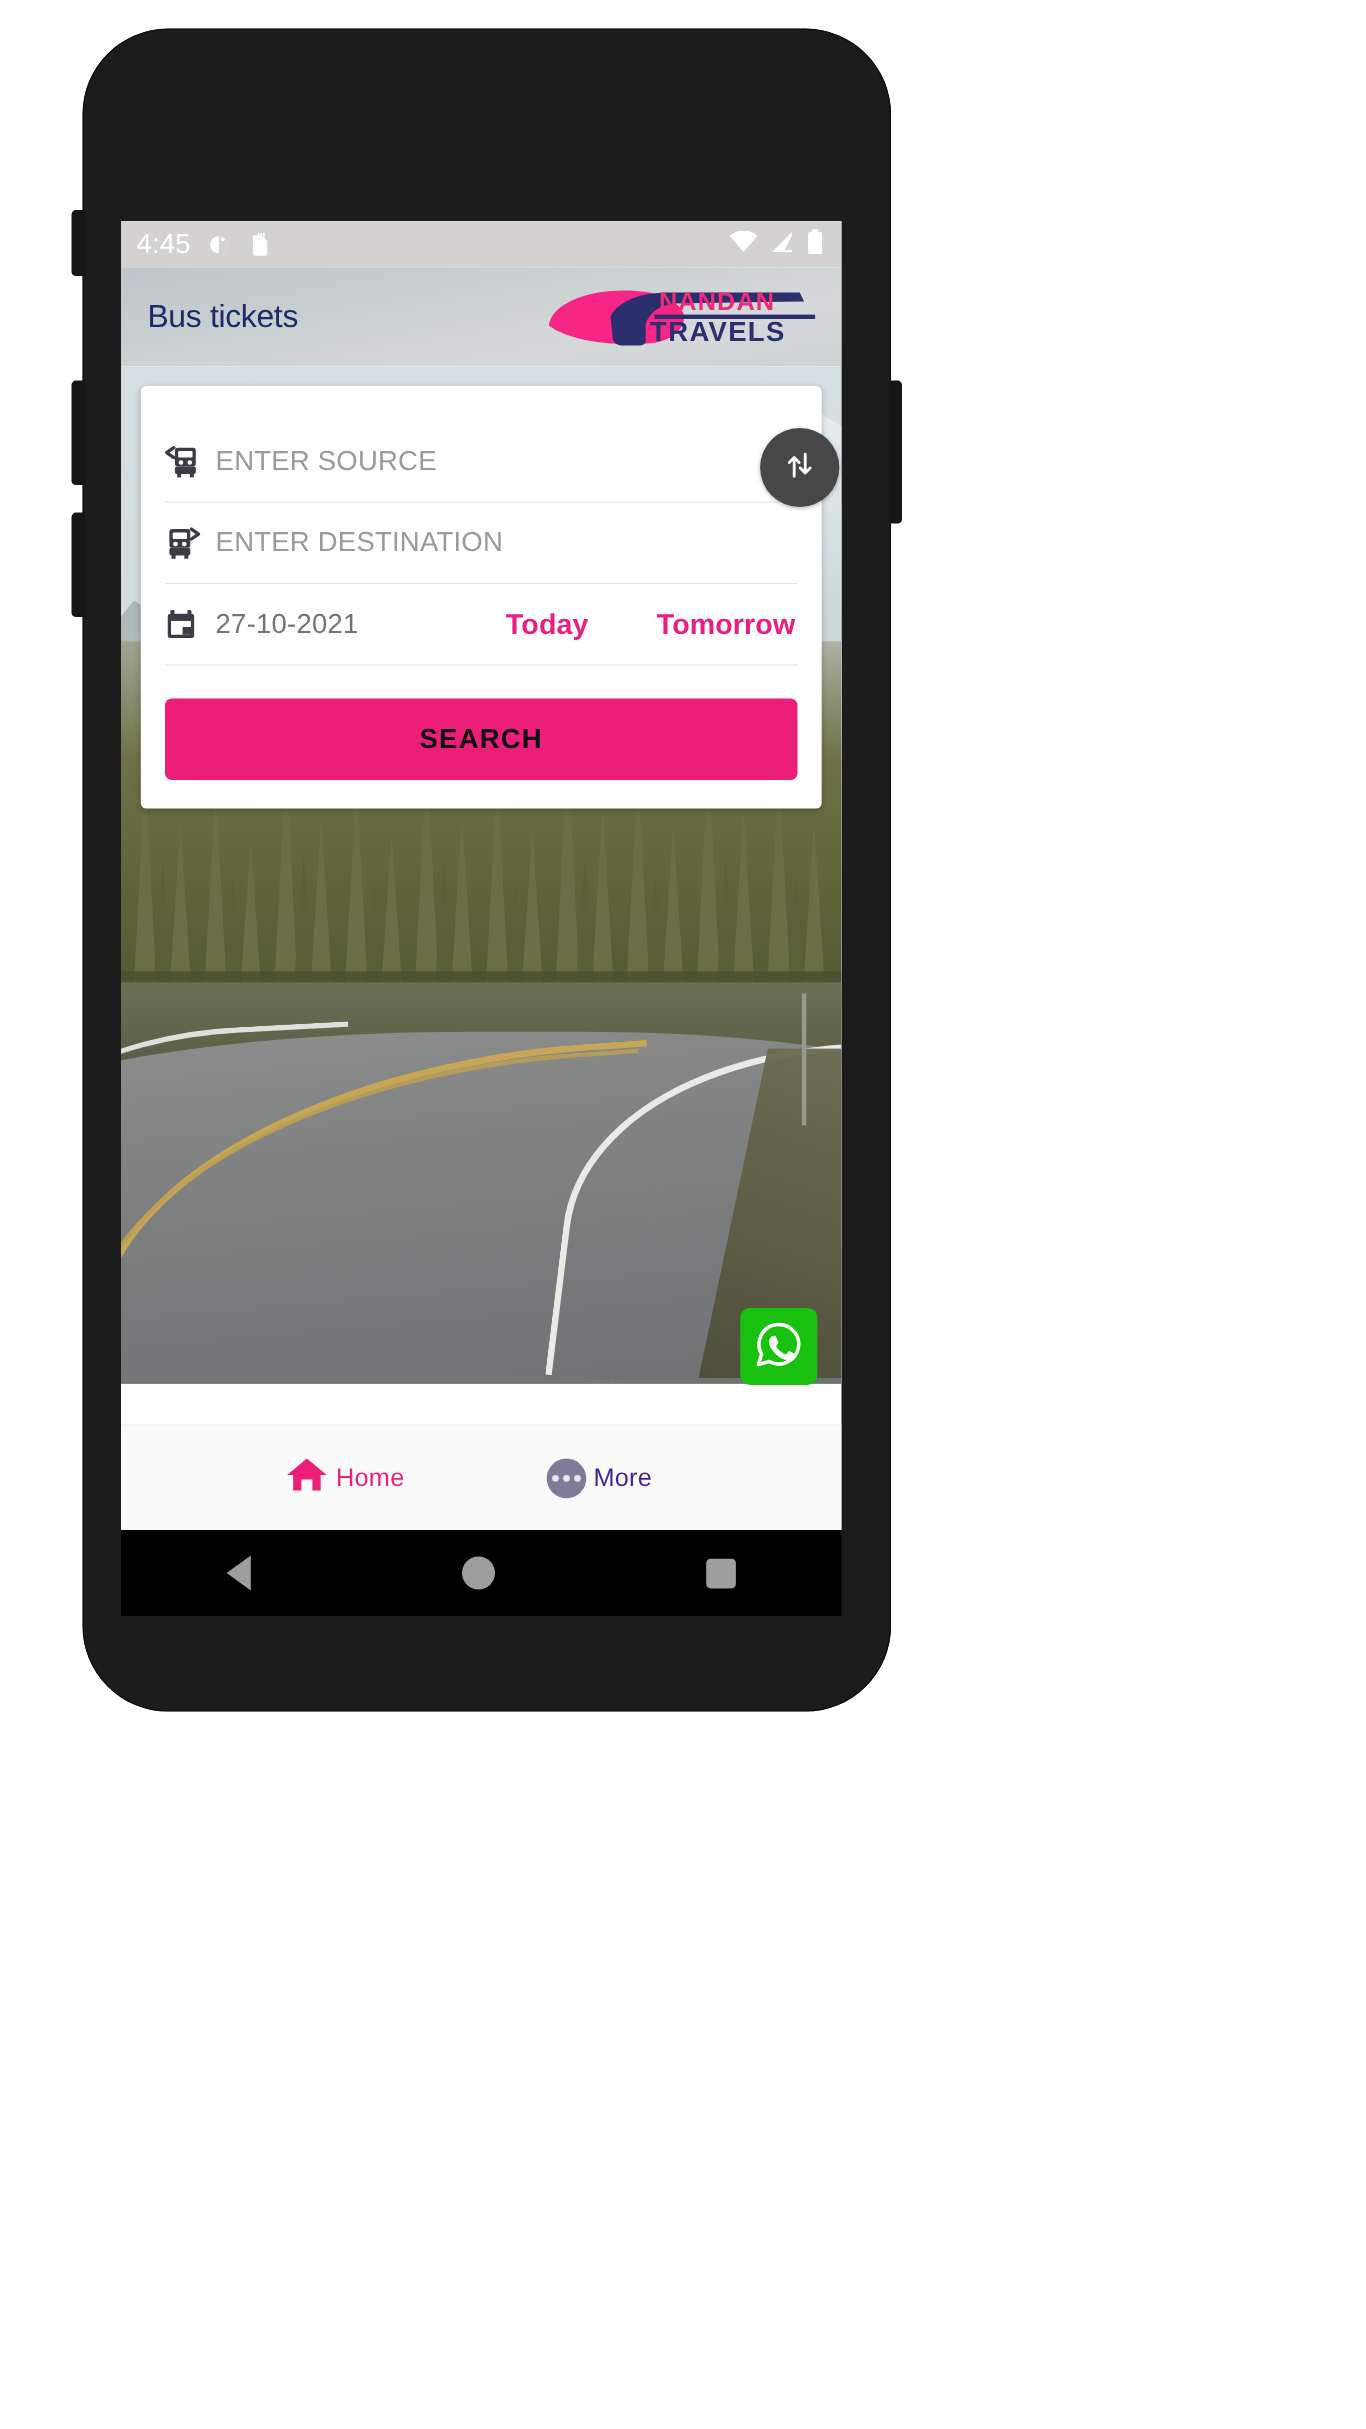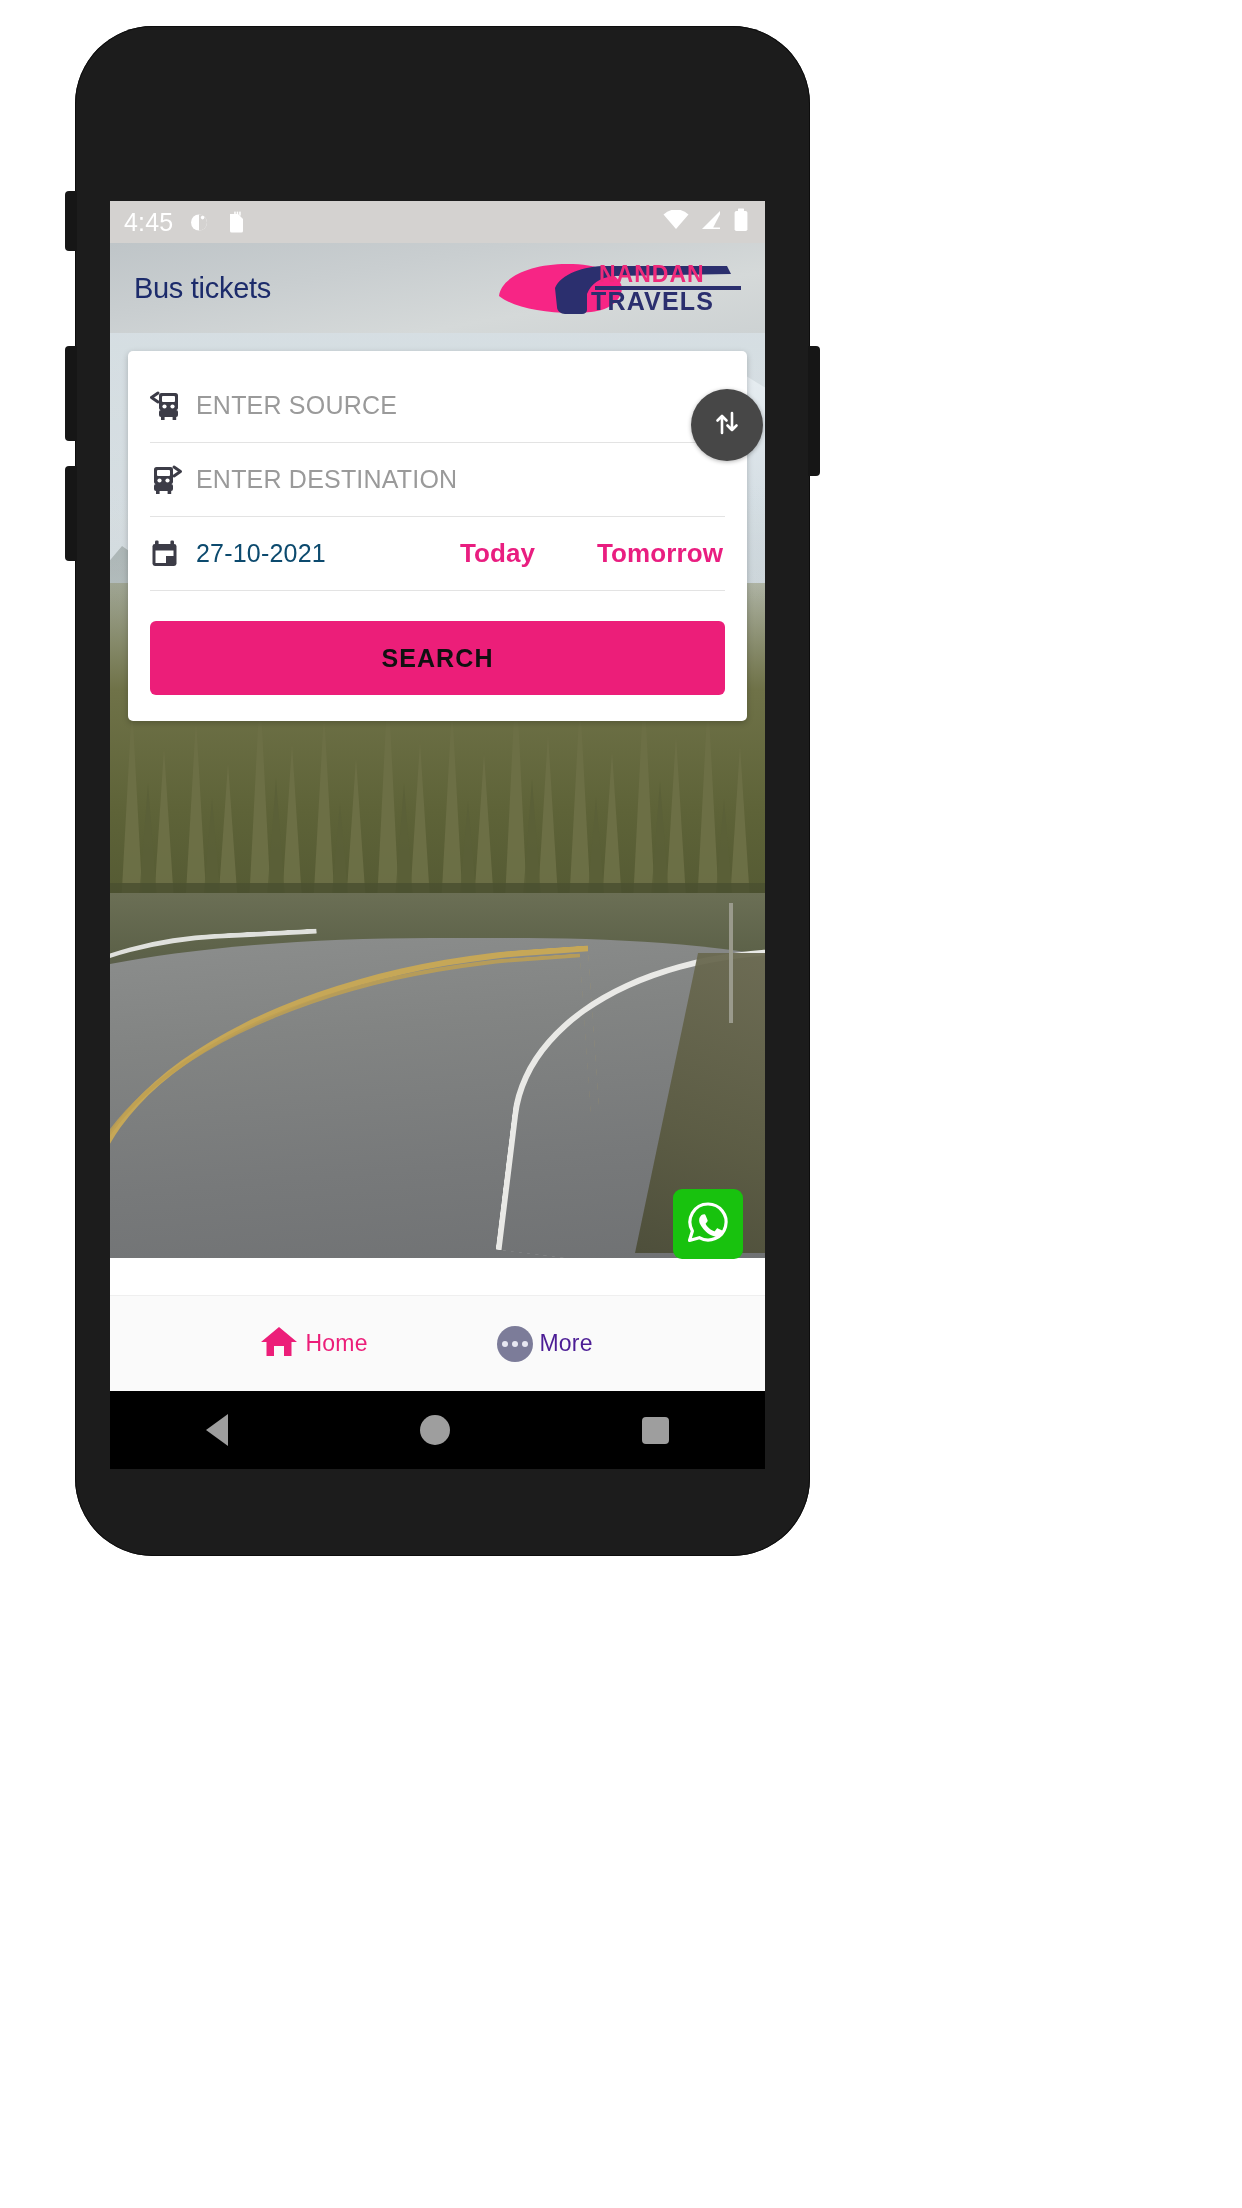--- a/index.html
+++ b/index.html
@@ -192,21 +192,21 @@
     pointer-events: none;
   }
 
   
   #search-card {
     position: absolute;
     left: 18px; top: 150px;
     width: 619px;
     background: #ffffff;
     border-radius: 5px;
-    padding: 18px 22px 26px 22px;
+    padding: 32px 22px 26px 22px;
     box-shadow: 0 2px 6px rgba(0,0,0,.22);
   }
   .field-row {
     position: relative;
     display: flex;
     align-items: center;
     height: 74px;
     border-bottom: 1px solid #e3e3e3;
   }
   .field-icon {
@@ -215,21 +215,21 @@
     align-items: center;
     flex: none;
   }
   .field-text {
     font-size: 25px;
     color: #9a9a9a;
     letter-spacing: .2px;
   }
   .field-value {
     font-size: 25px;
-    color: #0c4a6e;
+    color: #737373;
     letter-spacing: .2px;
   }
   #swap-btn {
     position: absolute;
     right: -16px;
     top: 38px;
     width: 72px; height: 72px;
     background: #474747;
     border-radius: 50%;
     display: flex;

